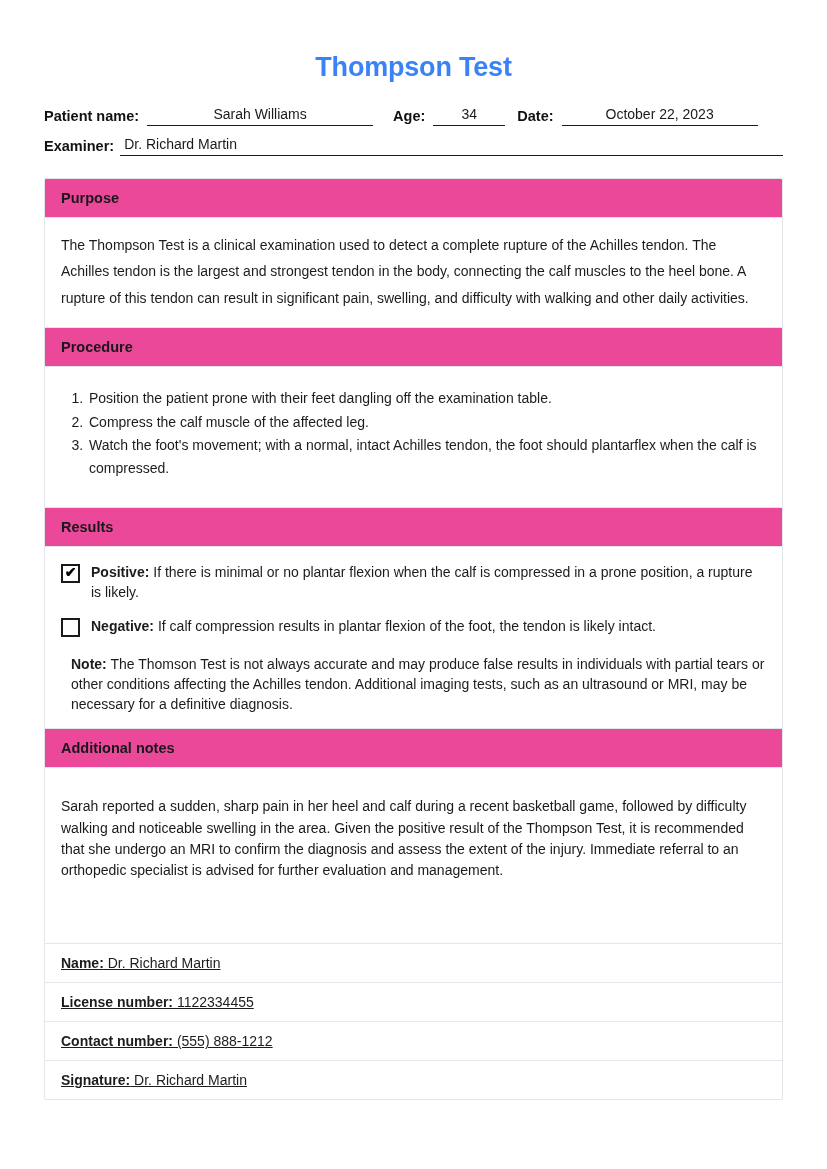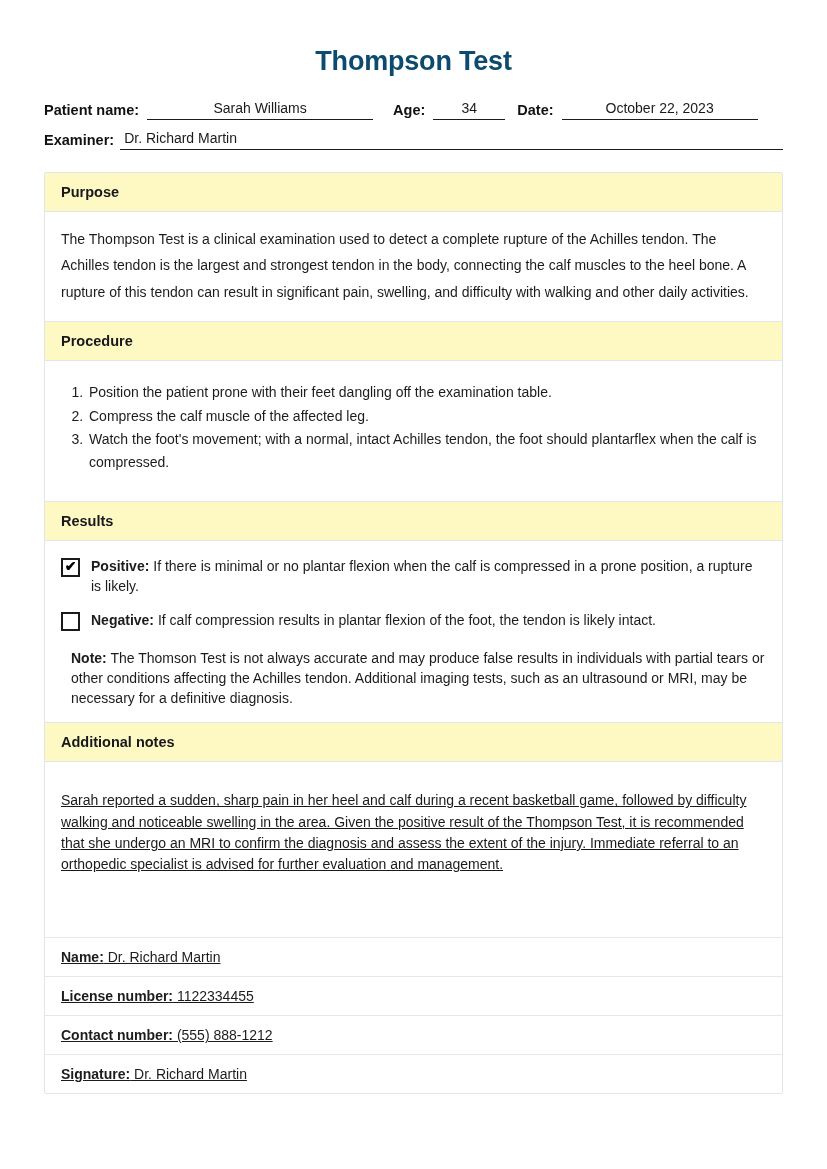--- a/index.html
+++ b/index.html
@@ -22,24 +22,24 @@
     padding: 0;
     position: relative;
   }
 
   
   .doc-title {
     text-align: center;
     font-size: 27px;
     font-weight: bold;
     letter-spacing: -0.2px;
-    margin: 4px;
+    margin: 10px;
     padding: 41px 0 0 0;
     line-height: 1.2;
-    color: #0c4a6e;
+    color: #3b82f6;
   }
 
   
   .meta {
     margin: 22px 44px 0 44px;
   }
   .meta-row {
     display: flex;
     align-items: flex-end;
     width: 100%;
@@ -78,21 +78,21 @@
   
   .card {
     margin: 22px 44px 0 44px;
     border: 1px solid #e2e5ea;
     border-radius: 2px;
     background: #ffffff;
     overflow: hidden;
   }
 
   .section-head {
-    background: #fef9c3;
+    background: #ec4899;
     border-bottom: 1px solid #e2e5ea;
     border-top: 1px solid #e2e5ea;
     padding: 11px 16px 11px 16px;
     font-size: 14.5px;
     font-weight: bold;
     color: #16181c;
   }
   .card > .section-head:first-child { border-top: none; }
 
   .section-body {
@@ -158,21 +158,20 @@
     margin-left: 10px;
   }
 
   
   .notes-body {
     padding: 14px 16px 0 16px;
     font-size: 14px;
     line-height: 1.52;
     min-height: 175px;
     box-sizing: border-box;
-    text-decoration: underline;
   }
 
   
   .hp-row {
     border-top: 1px solid #e4e7eb;
     padding: 11px 16px 11px 16px;
     font-size: 14px;
     color: #1c1c1c;
     text-decoration: underline;
   }

